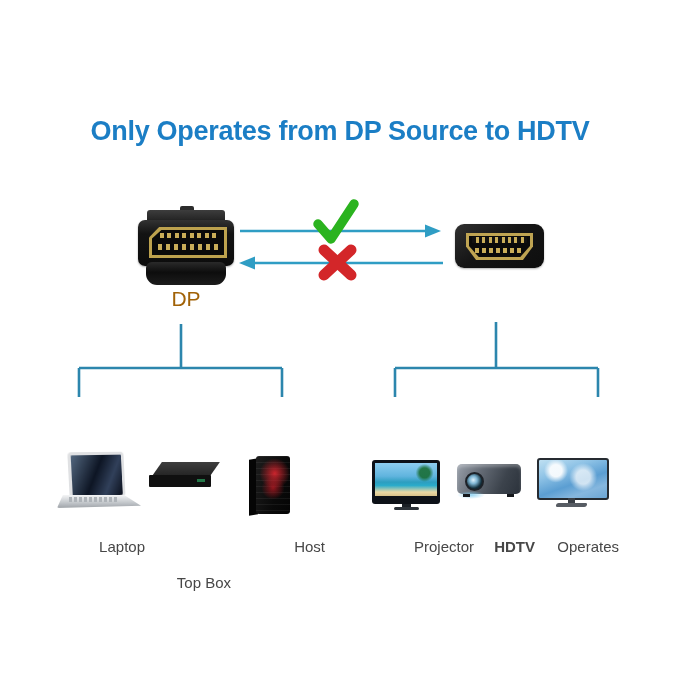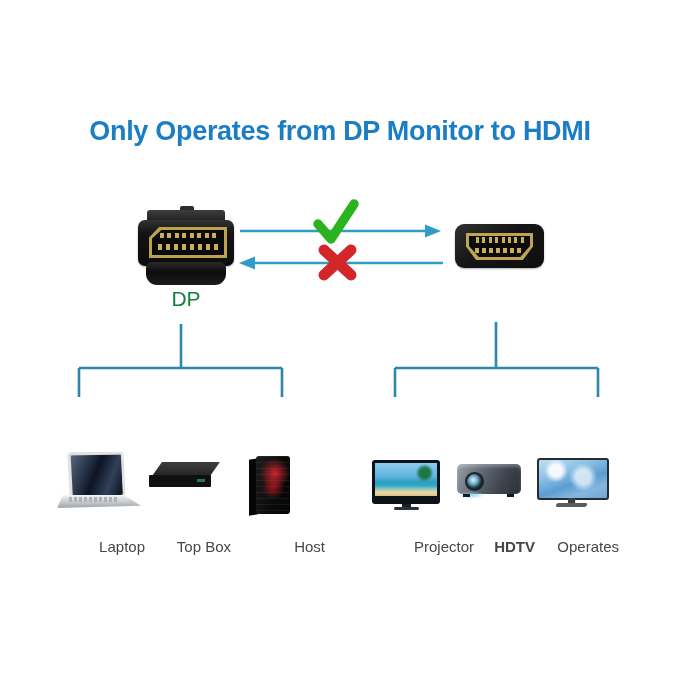--- a/index.html
+++ b/index.html
@@ -40,21 +40,21 @@
     box-shadow:0 1px 2px rgba(0,0,0,.3);}
   .hdmi-port{position:absolute;left:11px;top:9px;width:67px;height:27px;background:#bfa452;
     clip-path:polygon(0 0,100% 0,100% 50%,85% 100%,15% 100%,0 50%);}
   .hdmi-port-in{position:absolute;left:14px;top:12px;width:61px;height:21px;background:#0a0a0a;
     clip-path:polygon(0 0,100% 0,100% 48%,84% 100%,16% 100%,0 48%);}
   .hdmi-pins-top{position:absolute;left:17px;top:13px;width:55px;height:6px;
     background:repeating-linear-gradient(90deg,#111 0 3.5px,#c9ad58 3.5px 6.5px);}
   .hdmi-pins-mid{position:absolute;left:20px;top:24px;width:49px;height:5px;
     background:repeating-linear-gradient(90deg,#c9ad58 0 4px,rgba(0,0,0,0) 4px 7px);}
   
-  .conn-label{position:absolute;text-align:center;font-size:21px;color:#15803d;}
+  .conn-label{position:absolute;text-align:center;font-size:21px;color:#a16207;}
   .conn-label.dp{left:138px;width:96px;top:287px;}
   .conn-label.hdmi{left:452px;width:96px;top:285px;}
   
   .dev{position:absolute;top:450px;height:75px;}
   .dev-label{position:absolute;top:538px;text-align:right;font-size:15px;color:#474747;}
   
   .laptop-screen{position:absolute;left:14px;top:2px;width:52px;height:42px;border-radius:4px;
     border:3px solid #e0e1e3;border-bottom-width:2px;
     background:linear-gradient(115deg,#53677f 0%,#0d1524 45%,#31405a 72%,#0b101c 100%);
     transform:perspective(150px) rotateY(16deg) rotateZ(-3deg);}
@@ -105,21 +105,21 @@
       linear-gradient(160deg,#bfe0f2 0%,#8fc3e6 30%,#5b9ed2 58%,#86b7de 78%,#6ca6d4 100%);}
   .mon-neck{position:absolute;left:39px;top:48px;width:7px;height:5px;background:#3a3f46;}
   .mon-base{position:absolute;left:27px;top:53px;width:31px;height:4px;background:#575c63;
     border-radius:2px;transform:skewX(-18deg);}
 </style>
 </head>
 <body>
 
 <div class="canvas">
 
-  <h1 class="title">Only Operates from DP Monitor to HDMI</h1>
+  <h1 class="title">Only Operates from DP Source to HDTV</h1>
 
   <svg class="overlay" viewBox="0 0 680 680">
 
     <g>
       <line x1="240" y1="231" x2="426" y2="231" stroke="#2f9dc4" stroke-width="2.6"></line>
       <polygon points="425,224.5 441,231 425,237.5" fill="#2f9dc4"></polygon>
     </g>
 
     <g>
       <line x1="443" y1="263" x2="254" y2="263" stroke="#2f9dc4" stroke-width="2.6"></line>
@@ -167,21 +167,21 @@
   </div>
   <div class="dev-label" style="left:55px;width:90px;">Laptop</div>
 
   <div class="dev" style="left:145px;width:86px;">
     <div>
       <div class="stb-top"></div>
       <div class="stb-front"></div>
       <div class="stb-light"></div>
     </div>
   </div>
-  <div class="dev-label" style="left:145px;width:86px;">Top Box</div>
+  <div class="dev-label" style="left:145px;width:86px;margin-top:36px;">Top Box</div>
 
   <div class="dev" style="left:231px;width:86px;">
     <div>
       <div class="tower-side"></div>
       <div class="tower-body"></div>
     </div>
   </div>
   <div class="dev-label" style="left:239px;width:86px;">Host</div>
 
   <div class="dev" style="left:364px;width:90px;">

